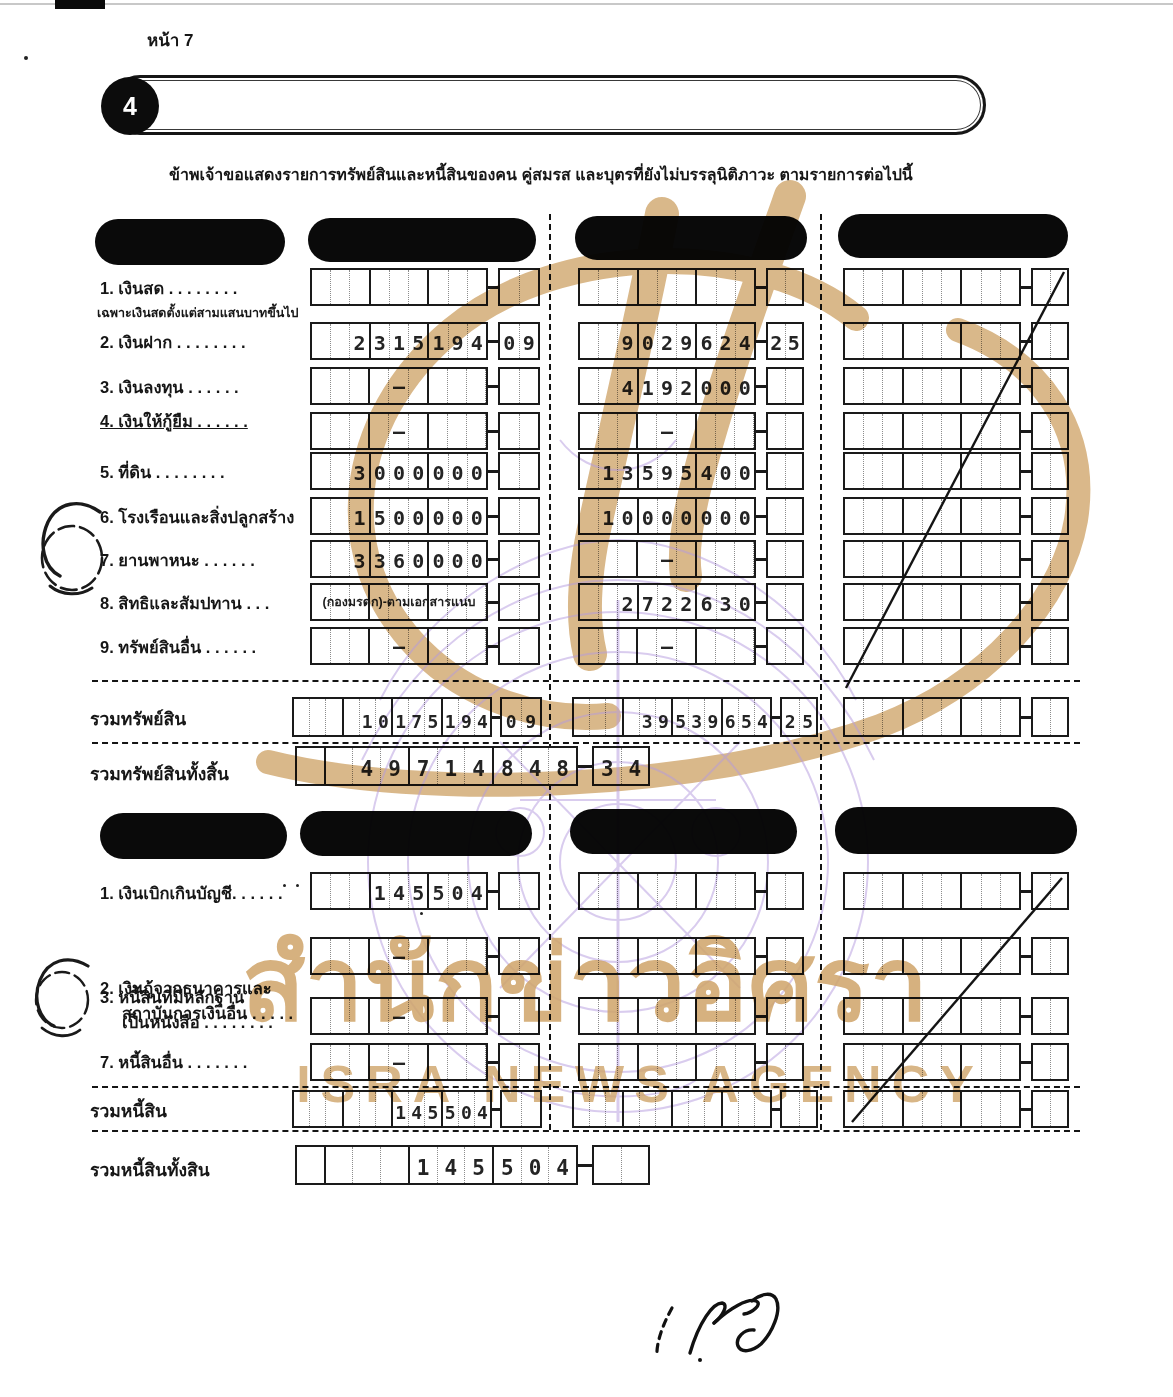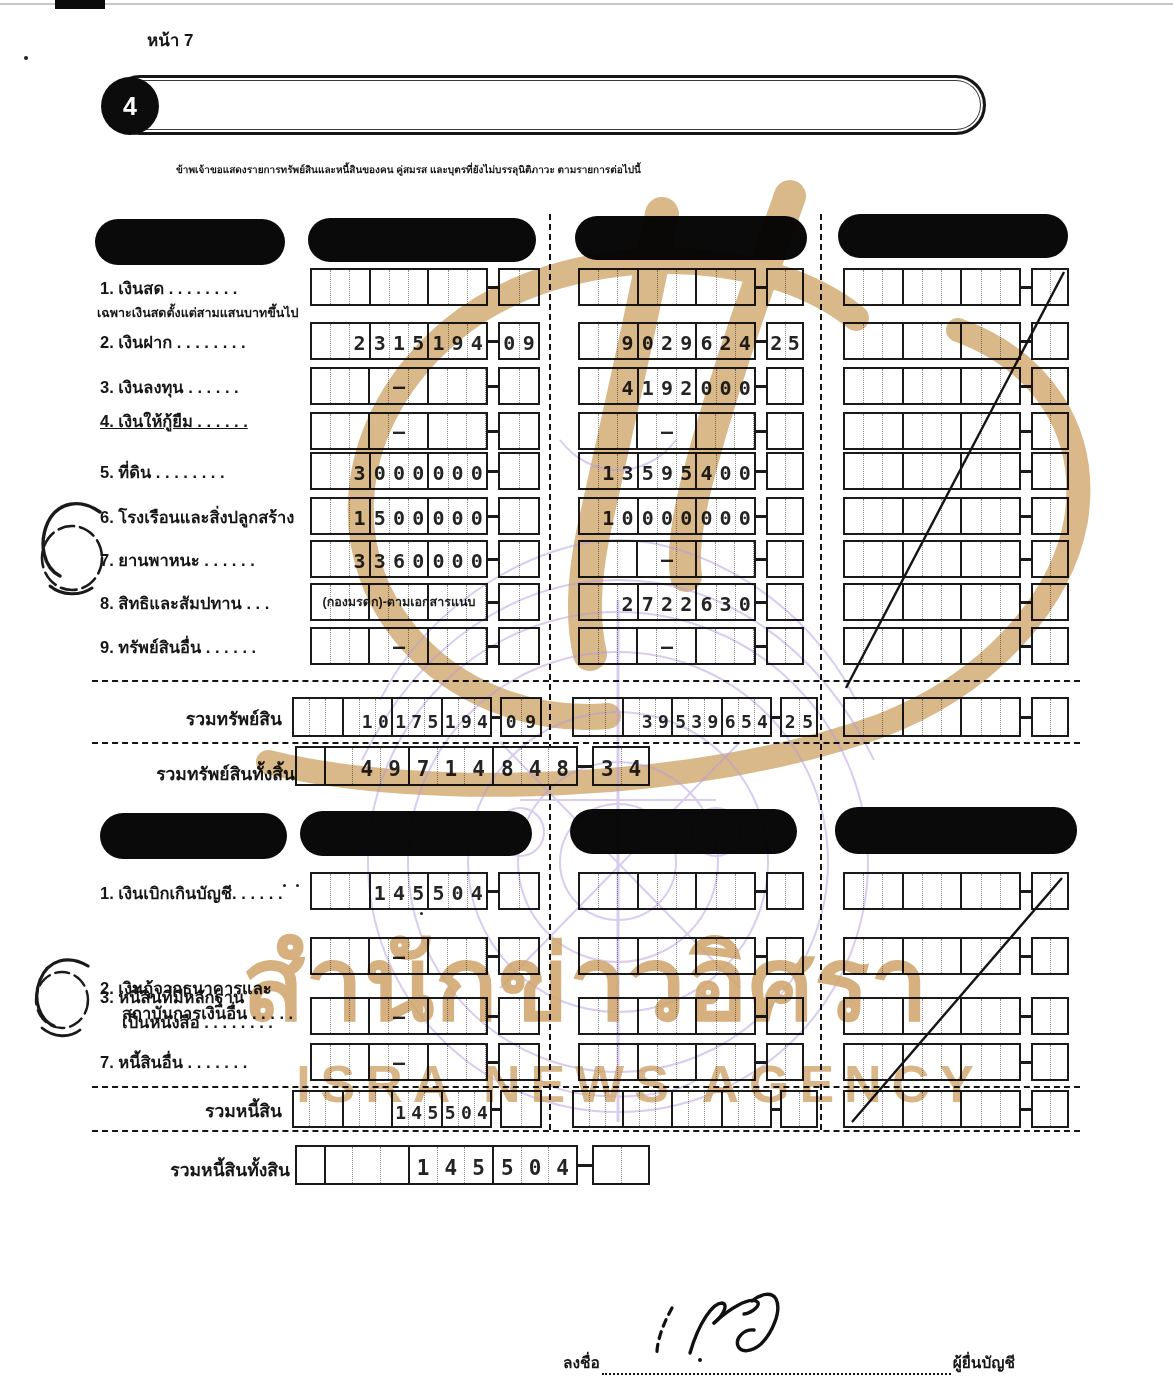--- a/index.html
+++ b/index.html
@@ -9,21 +9,21 @@
   #top-scan-line{position:absolute;left:0;top:3px;width:1173px;height:0;border-top:2px solid #9a9a9a;opacity:.55;}
   #top-ink-mark{position:absolute;left:55px;top:0;width:50px;height:9px;background:#0a0a0a;}
   .speck{position:absolute;width:4px;height:4px;border-radius:50%;background:#222;}
   
   #page-label{position:absolute;left:147px;top:26px;font-size:17px;font-weight:600;}
   #section-bar{position:absolute;left:110px;top:75px;width:876px;height:60px;border:3.5px solid #161616;
                border-radius:34px;box-sizing:border-box;box-shadow:inset 0 0 0 2px #fff,inset 0 0 0 3px rgba(22,22,22,.85);background:#fff;}
   #section-number{position:absolute;left:101px;top:77px;width:58px;height:58px;border-radius:50%;background:#0c0c0c;
                   color:#fff;display:flex;align-items:center;justify-content:center;font-size:25px;font-weight:700;z-index:3;}
   #section-title{position:absolute;left:187px;top:91px;font-size:21px;font-weight:700;z-index:3;}
-  #intro-line{position:absolute;left:176px;top:162px;font-size:10px;font-weight:600;white-space:nowrap;}
+  #intro-line{position:absolute;left:169px;top:162px;font-size:16px;font-weight:600;white-space:nowrap;}
   
   .pill{position:absolute;background:#0a0a0a;border-radius:23px;z-index:3;}
   
   .vdash{position:absolute;width:0;border-left:2.5px dashed #141414;z-index:1;}
   .hdash{position:absolute;height:0;border-top:2.5px dashed #141414;z-index:1;}
   
   .abox{position:absolute;border:2px solid #1a1a1a;background:#fff;box-sizing:border-box;display:flex;z-index:2;}
   .slot{flex:1 1 0;display:flex;align-items:flex-end;justify-content:center;padding-bottom:3px;
         font-family:"DejaVu Sans Mono",monospace;font-weight:700;font-size:20px;color:#242424;
         border-right:1px dotted rgba(45,45,45,.55);box-sizing:border-box;overflow:hidden;}
@@ -32,21 +32,21 @@
   .tot .slot{font-size:18px;}
   .grand .slot{font-size:21px;}
   .adash{position:absolute;inset:0;display:flex;align-items:center;justify-content:center;
          font-family:"DejaVu Sans Mono",monospace;font-weight:700;font-size:20px;color:#242424;}
   .atext{position:absolute;inset:0;display:flex;align-items:center;justify-content:center;
          font-size:12.5px;font-weight:700;white-space:nowrap;color:#1c1c1c;}
   .conn{position:absolute;height:3px;background:#1a1a1a;z-index:2;}
   
   .rlabel{position:absolute;left:100px;font-size:16.5px;font-weight:600;white-space:nowrap;z-index:2;}
   .rnote{position:absolute;left:97px;font-size:12.5px;font-weight:700;white-space:nowrap;z-index:2;}
-  .tlabel{position:absolute;font-size:17.5px;font-weight:700;text-align:right;white-space:nowrap;z-index:2;}
+  .tlabel{position:absolute;font-size:17.5px;font-weight:700;white-space:nowrap;z-index:2;}
   .l2{display:block;padding-left:22px;}
   
   #certification{position:absolute;left:222px;top:1228px;font-size:16.5px;font-weight:600;white-space:nowrap;}
   #cert-heading{font-weight:700;text-decoration:underline;margin-right:10px;}
   #signature-row{position:absolute;left:563px;top:1350px;width:452px;display:flex;align-items:flex-end;
                  font-size:15.5px;font-weight:600;}
   #signature-leader{flex:1 1 auto;border-bottom:2.2px dotted #161616;height:18px;margin:0 2px;}
   
   #wm{position:absolute;left:0;top:0;z-index:6;pointer-events:none;mix-blend-mode:multiply;}
   #ink{position:absolute;left:0;top:0;z-index:4;pointer-events:none;}
@@ -879,25 +879,20 @@
         <div class="slot"></div>
       </div>
     </div>
 
   <div class="tlabel" style="left:90px;top:705px;width:192px;">รวมทรัพย์สิน</div>
   <div class="tlabel" style="left:90px;top:760px;width:205px;">รวมทรัพย์สินทั้งสิ้น</div>
   <div class="tlabel" style="left:90px;top:1097px;width:192px;">รวมหนี้สิน</div>
   <div class="tlabel" style="left:90px;top:1156px;width:200px;">รวมหนี้สินทั้งสิน</div>
 
 
-  <div id="signature-row">
-    <span>ลงชื่อ</span>
-    <span id="signature-leader"></span>
-    <span>ผู้ยื่นบัญชี</span>
-  </div>
 
   <svg id="ink" width="1173" height="1397" viewBox="0 0 1173 1397">
     <line x1="846" y1="688" x2="1064" y2="272" stroke="#141414" stroke-width="2.4"></line>
     <line x1="852" y1="1122" x2="1062" y2="878" stroke="#141414" stroke-width="2.4"></line>
     <g stroke="#1a1a1a" fill="none" stroke-linecap="round">
       <path d="M 100,512 C 80,498 58,502 48,522 C 38,544 44,568 60,576" stroke-width="3.4"></path>
       <ellipse cx="72" cy="558" rx="30" ry="32" stroke-width="2.6" stroke-dasharray="16 6"></ellipse>
       <path d="M 50,586 C 62,596 80,596 92,588" stroke-width="3"></path>
     </g>
     <g stroke="#1a1a1a" fill="none" stroke-linecap="round">

